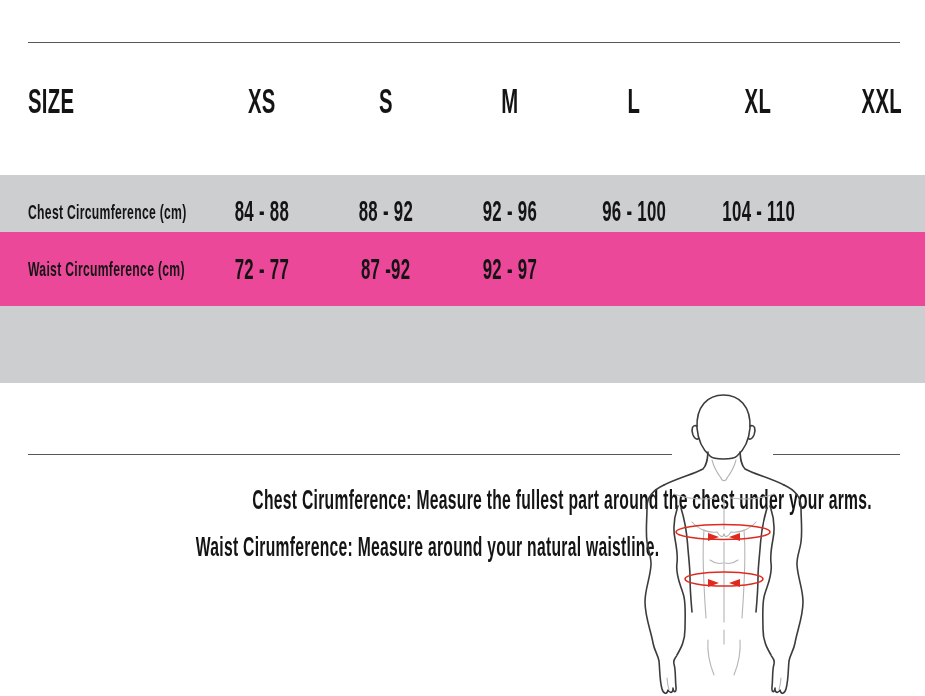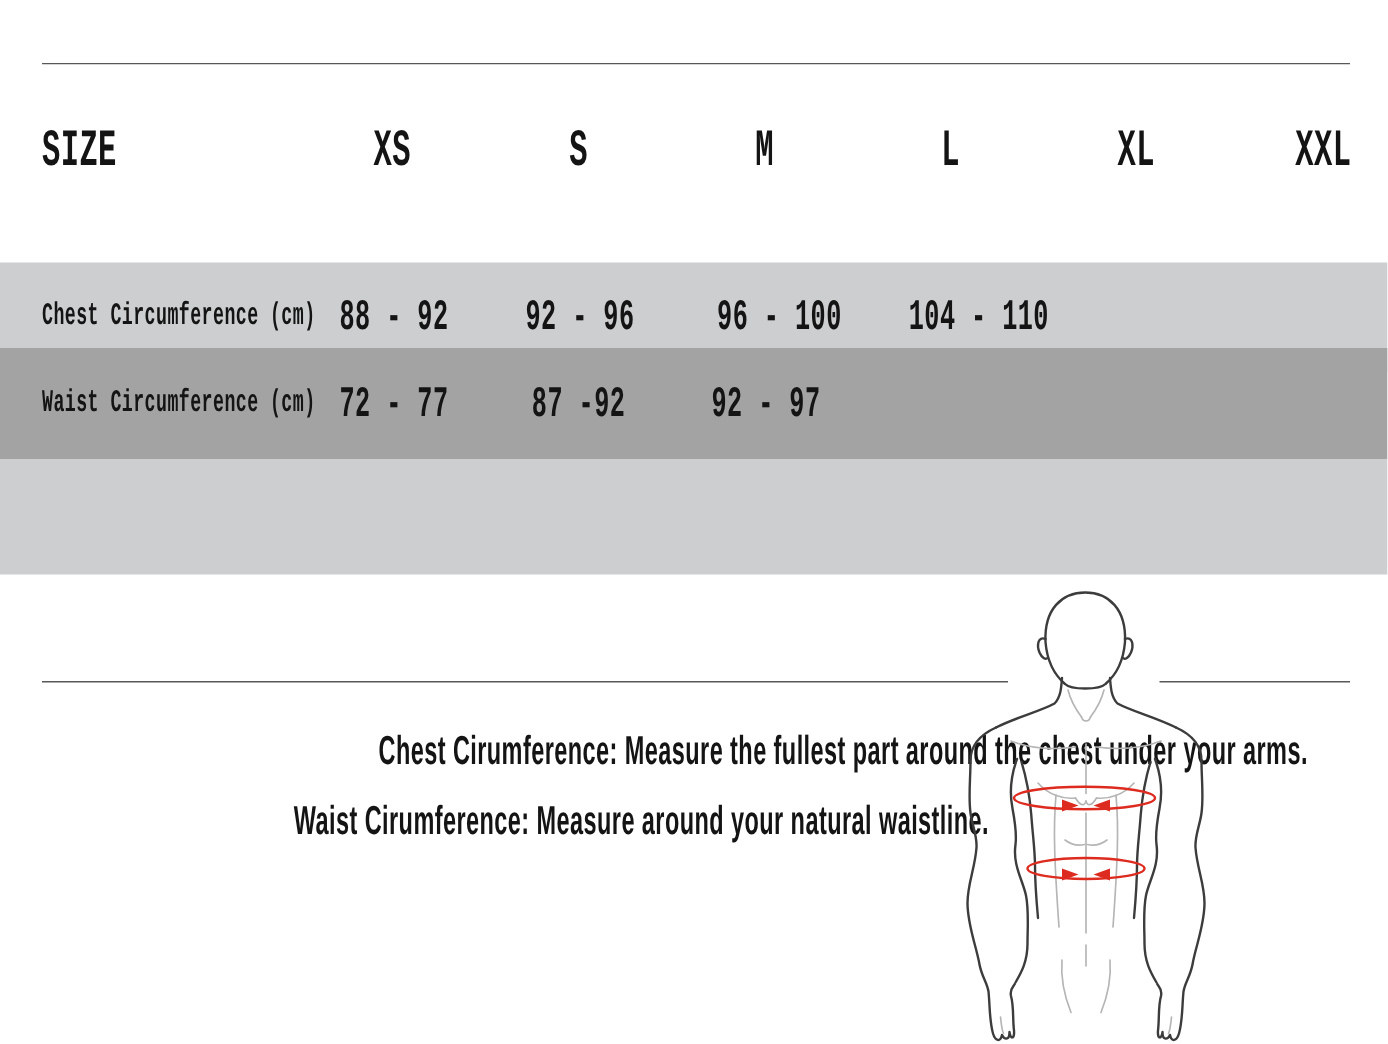--- a/index.html
+++ b/index.html
@@ -9,30 +9,29 @@
     font-family:"Liberation Sans", sans-serif;
   }
   .rule{position:absolute;height:1px;background:#58585a;}
   #rule-top{left:28px;top:42px;width:872px;}
   #rule-mid-a{left:28px;top:454px;width:644px;}
   #rule-mid-b{left:773px;top:454px;width:127px;}
 
   .row{position:absolute;left:0;width:925px;}
   #header-row{top:43px;height:116px;background:#ffffff;}
   #chest-row{top:175px;height:73px;background:#cccecf;}
-  #waist-row{top:232px;height:74px;background:#a3a3a3;}
+  #waist-row{top:232px;height:74px;background:#ec4899;}
   #spacer-row{top:306px;height:77px;background:#cccecf;}
 
   .grid{
     display:grid;
     grid-template-columns:172px repeat(6,124px);
     align-items:center;
     height:100%;
     margin-left:28px;
-    font-family:Liberation Mono, monospace;
   }
   .lcell{text-align:left;}
   .ccell{text-align:center;}
 
   
   .cnd{
     display:inline-block;
     transform:scaleX(0.58);
     transform-origin:center center;
     white-space:nowrap;
@@ -71,20 +70,21 @@
     <div class="ccell"><span class="cnd h-col">M</span></div>
     <div class="ccell"><span class="cnd h-col">L</span></div>
     <div class="ccell"><span class="cnd h-col">XL</span></div>
     <div class="ccell"><span class="cnd h-col">XXL</span></div>
   </div>
 </div>
 
 <div id="chest-row" class="row">
   <div class="grid">
     <div class="lcell"><span class="cnd r-label">Chest Circumference (cm)</span></div>
+    <div class="ccell"><span class="cnd r-val">84 - 88</span></div>
     <div class="ccell"><span class="cnd r-val">88 - 92</span></div>
     <div class="ccell"><span class="cnd r-val">92 - 96</span></div>
     <div class="ccell"><span class="cnd r-val">96 - 100</span></div>
     <div class="ccell"><span class="cnd r-val">104 - 110</span></div>
   </div>
 </div>
 
 <div id="waist-row" class="row">
   <div class="grid">
     <div class="lcell"><span class="cnd r-label">Waist Circumference (cm)</span></div>

